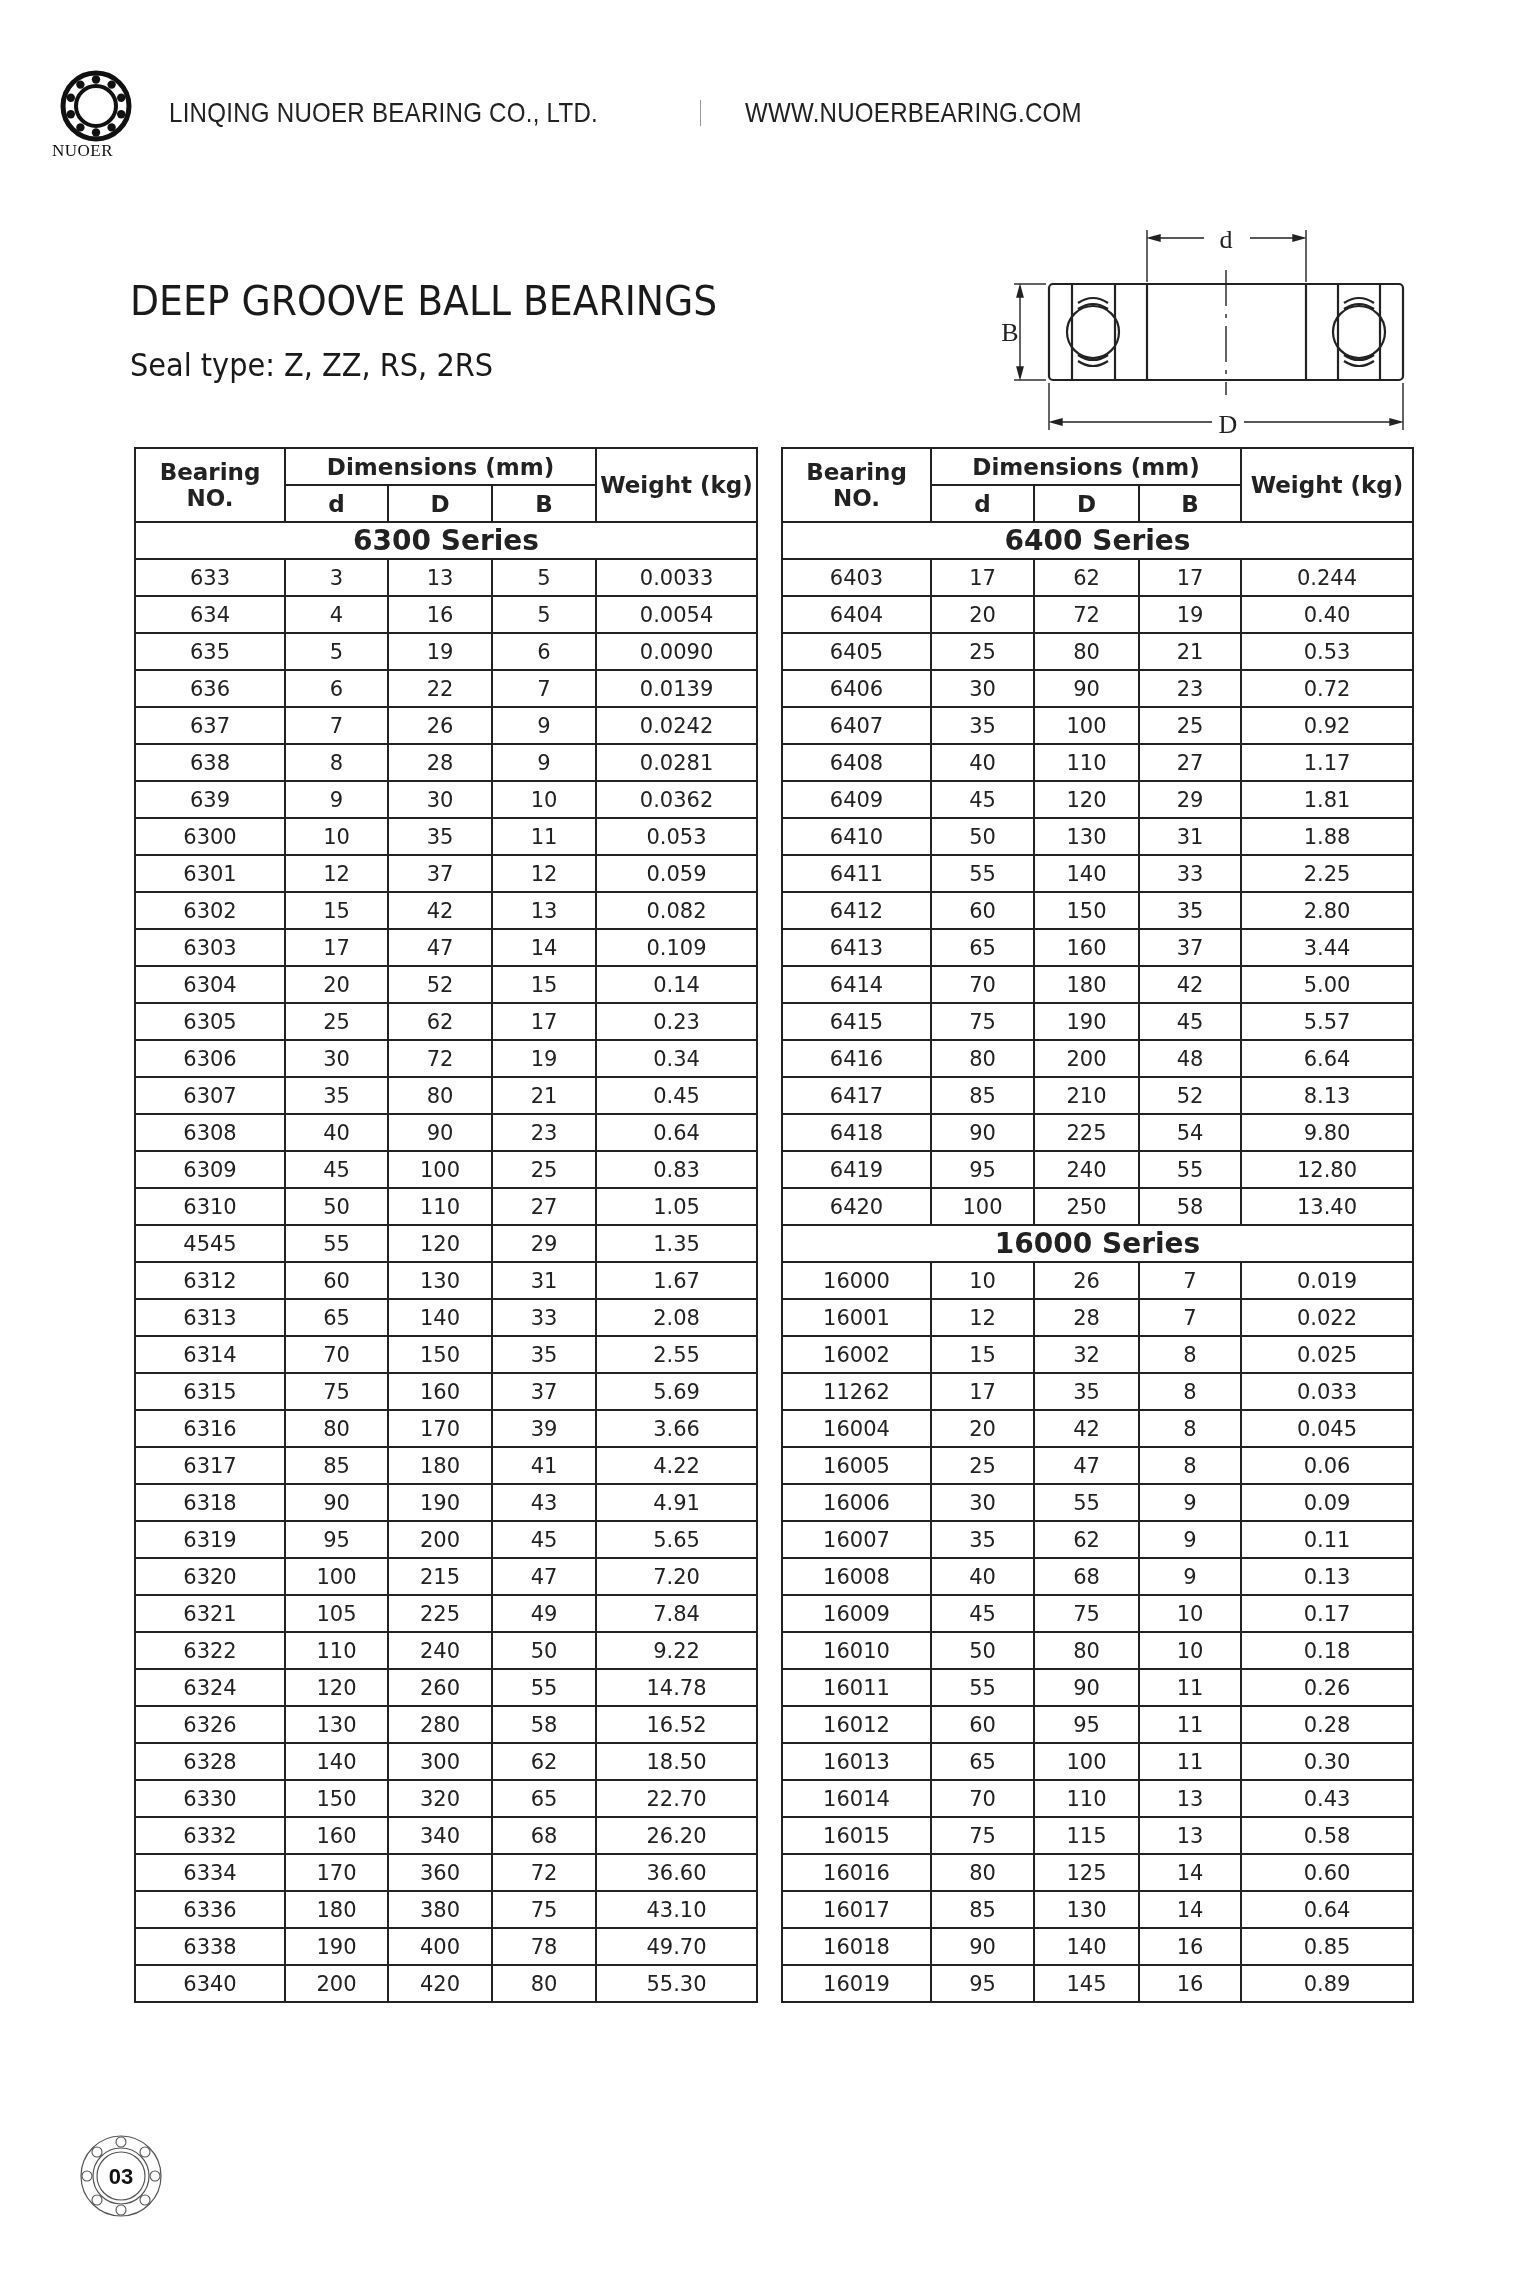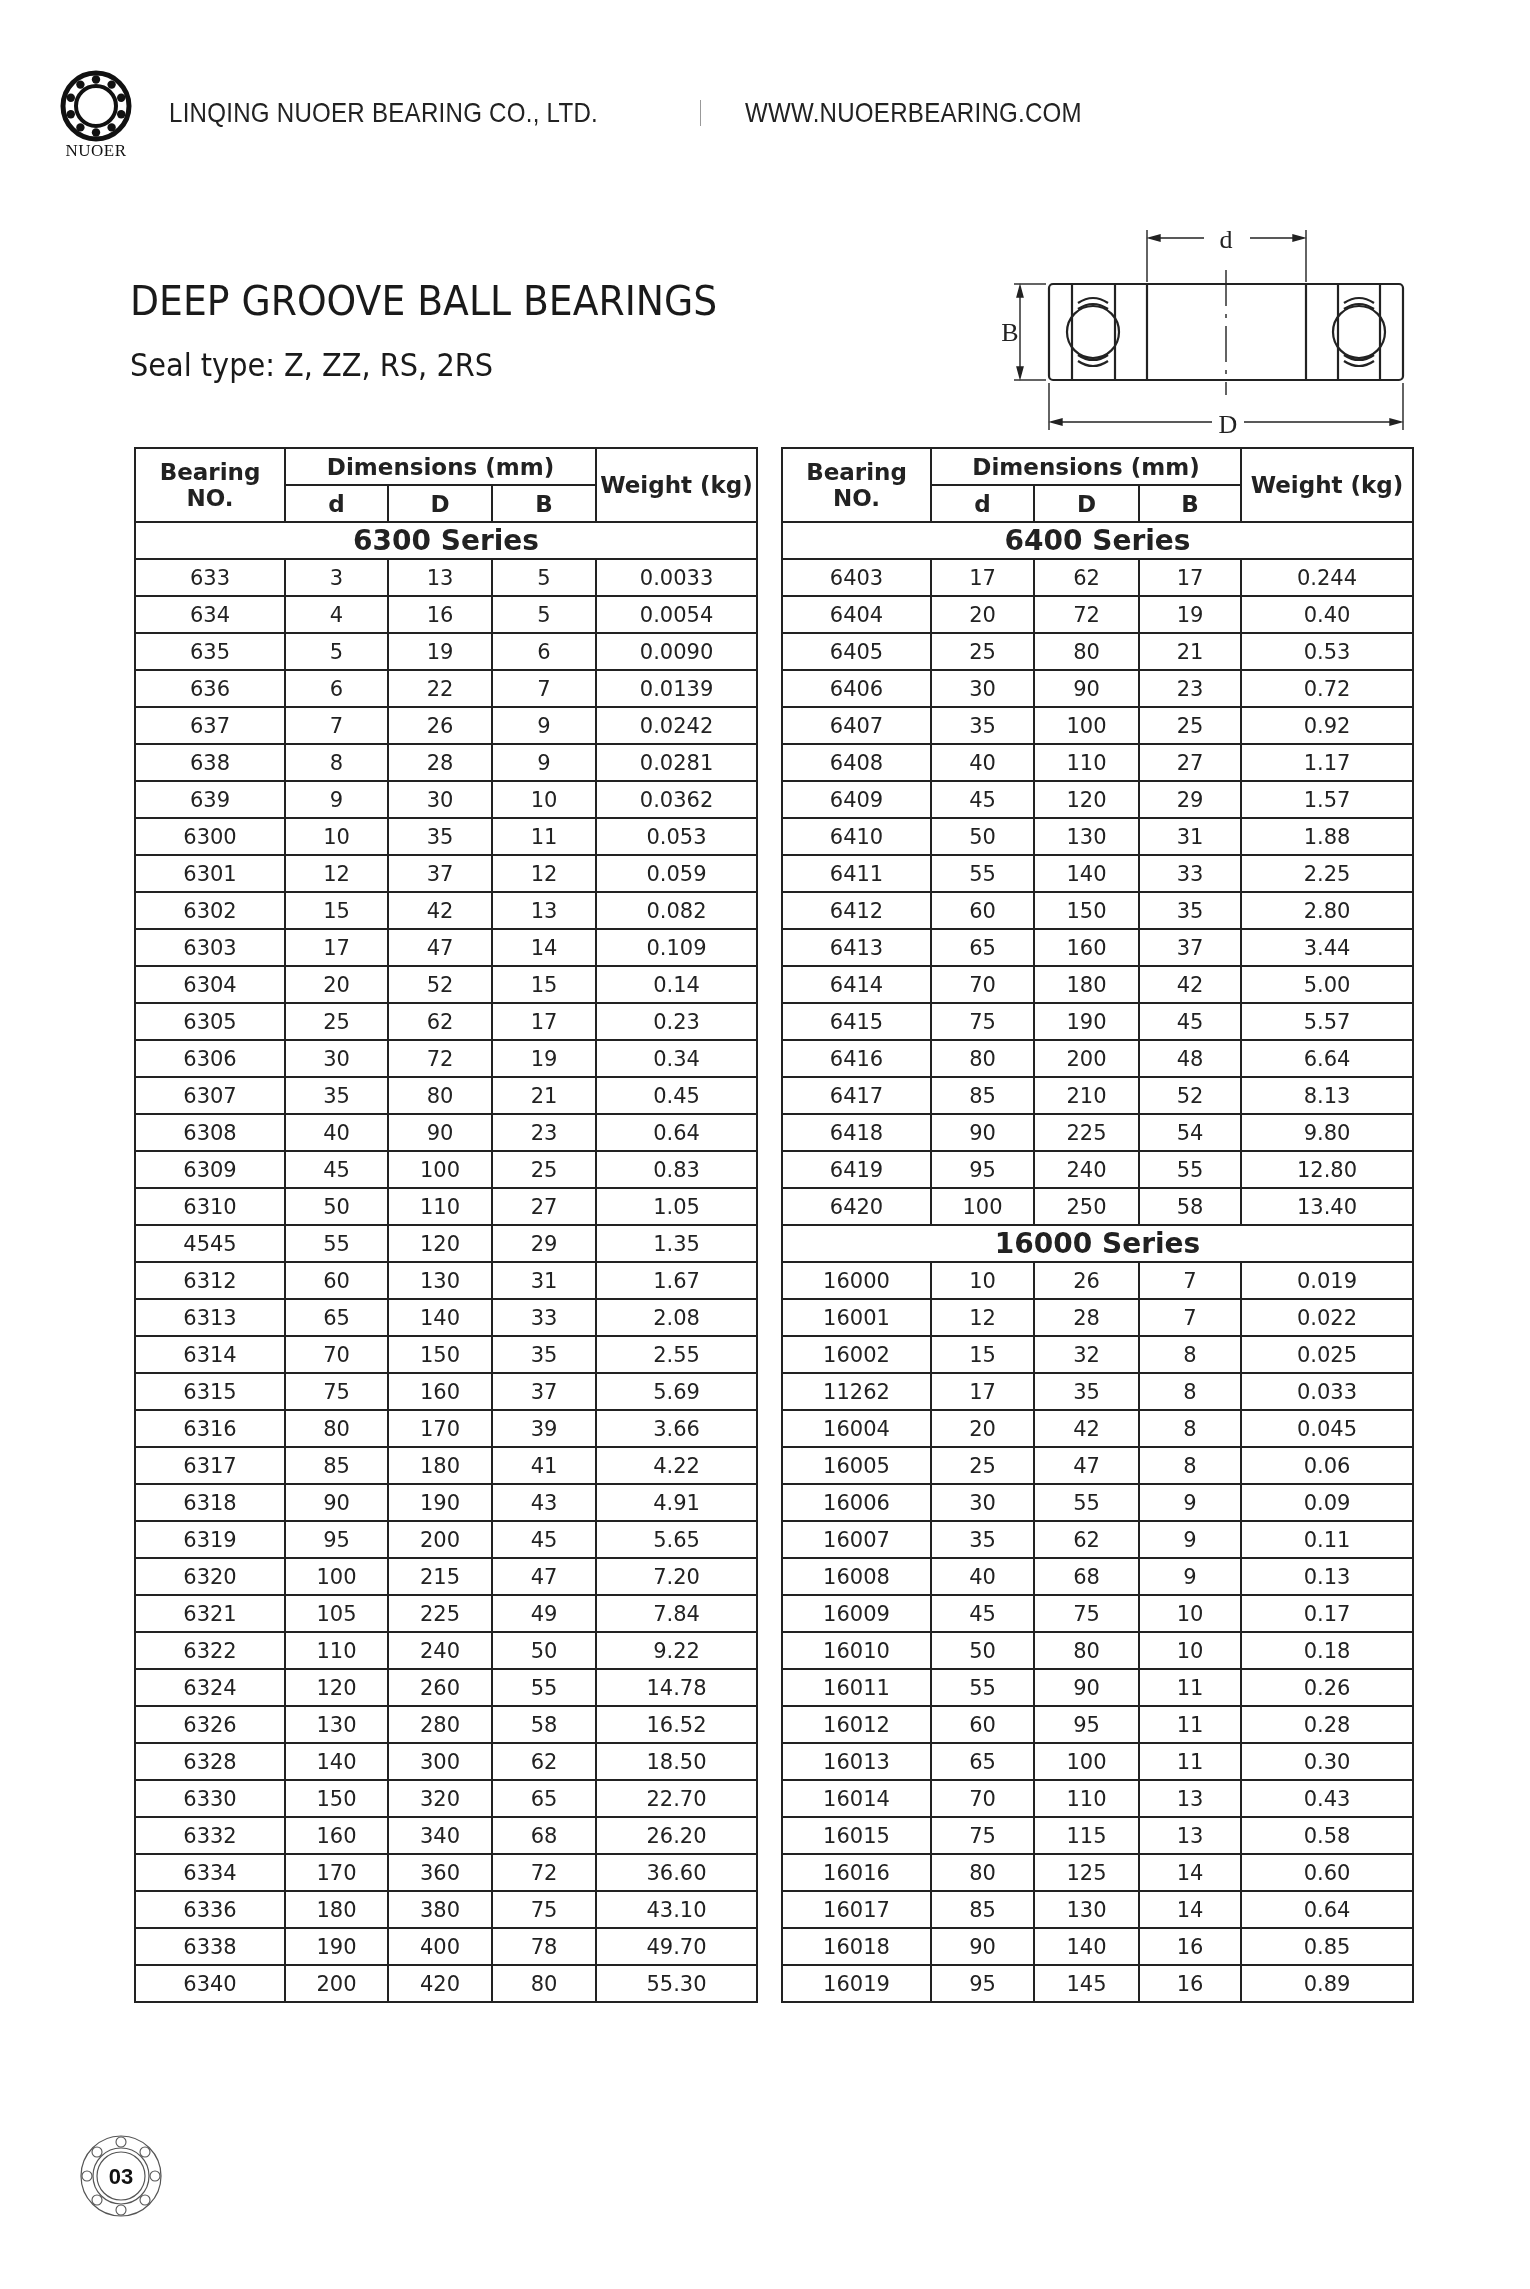--- a/index.html
+++ b/index.html
@@ -1,19 +1,19 @@
 <!DOCTYPE html>
 <html><head>
 <meta charset="utf-8">
 <style>
   html, body { margin: 0; padding: 0; background: #ffffff; }
   body { width: 1530px; height: 2289px; position: relative; overflow: hidden; font-family: "DejaVu Sans", sans-serif; color: #1a1a1a; }
   .abs { position: absolute; }
   .logo { left: 60px; top: 70px; width: 72px; height: 72px; }
-  .logo-text { left: 52px; top: 141px; width: 88px; text-align: center; font-family: "Liberation Serif", serif; font-size: 17px; letter-spacing: 0.5px; color: #111; }
+  .logo-text { left: 52px; top: 141px; width: 88px; text-align: left; font-family: "Liberation Serif", serif; font-size: 17px; letter-spacing: 0.5px; color: #111; }
   .company { left: 169px; top: 97px; font-family: "Liberation Sans", sans-serif; font-size: 28px; color: #222; transform: scaleX(0.86); transform-origin: left center; white-space: nowrap; letter-spacing: 0.3px; }
   .divider { left: 700px; top: 100px; width: 1px; height: 26px; background: #999; }
   .url { left: 745px; top: 97px; font-family: "Liberation Sans", sans-serif; font-size: 28px; color: #222; transform: scaleX(0.86); transform-origin: left center; white-space: nowrap; letter-spacing: 0.3px; }
   .title { left: 130px; top: 277px; font-family: "DejaVu Sans", sans-serif; font-size: 41px; color: #1a1a1a; white-space: nowrap; transform: scaleX(0.92); transform-origin: left center; }
   .subtitle { left: 130px; top: 346px; font-family: "DejaVu Sans", sans-serif; font-size: 32px; color: #1a1a1a; white-space: nowrap; transform: scaleX(0.9); transform-origin: left center; }
   .diagram { left: 990px; top: 205px; width: 430px; height: 230px; }
   table.spec { position: absolute; top: 447px; border-collapse: collapse; table-layout: fixed; font-family: "DejaVu Sans", sans-serif; }
   table.spec td, table.spec th { border: 2px solid #222; text-align: center; padding: 0; height: 35px; font-size: 21px; color: #222; }
   table.spec th { font-weight: bold; font-size: 23px; height: 35px; }
   table.spec td.series { font-weight: bold; font-size: 28px; }
@@ -470,21 +470,21 @@
         <td>40</td>
         <td>110</td>
         <td>27</td>
         <td>1.17</td>
       </tr>
       <tr>
         <td>6409</td>
         <td>45</td>
         <td>120</td>
         <td>29</td>
-        <td>1.57</td>
+        <td>1.81</td>
       </tr>
       <tr>
         <td>6410</td>
         <td>50</td>
         <td>130</td>
         <td>31</td>
         <td>1.88</td>
       </tr>
       <tr>
         <td>6411</td>

